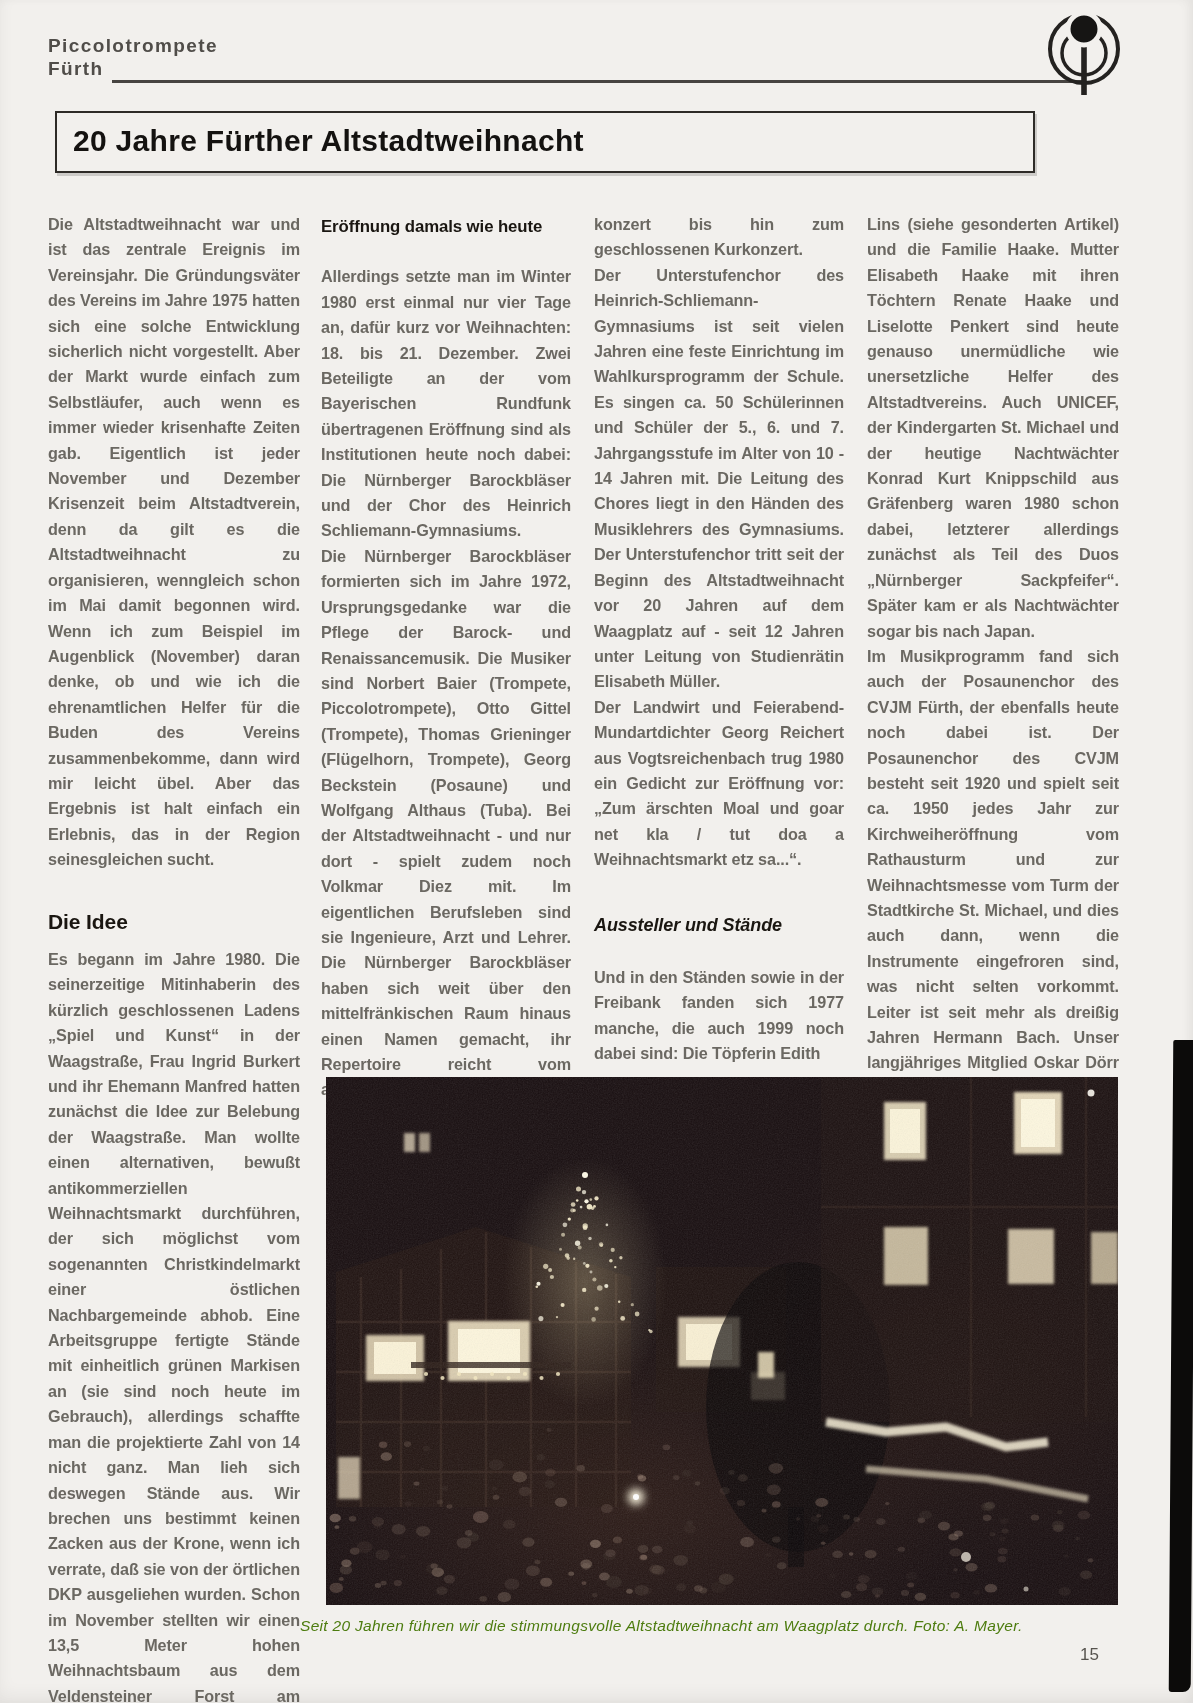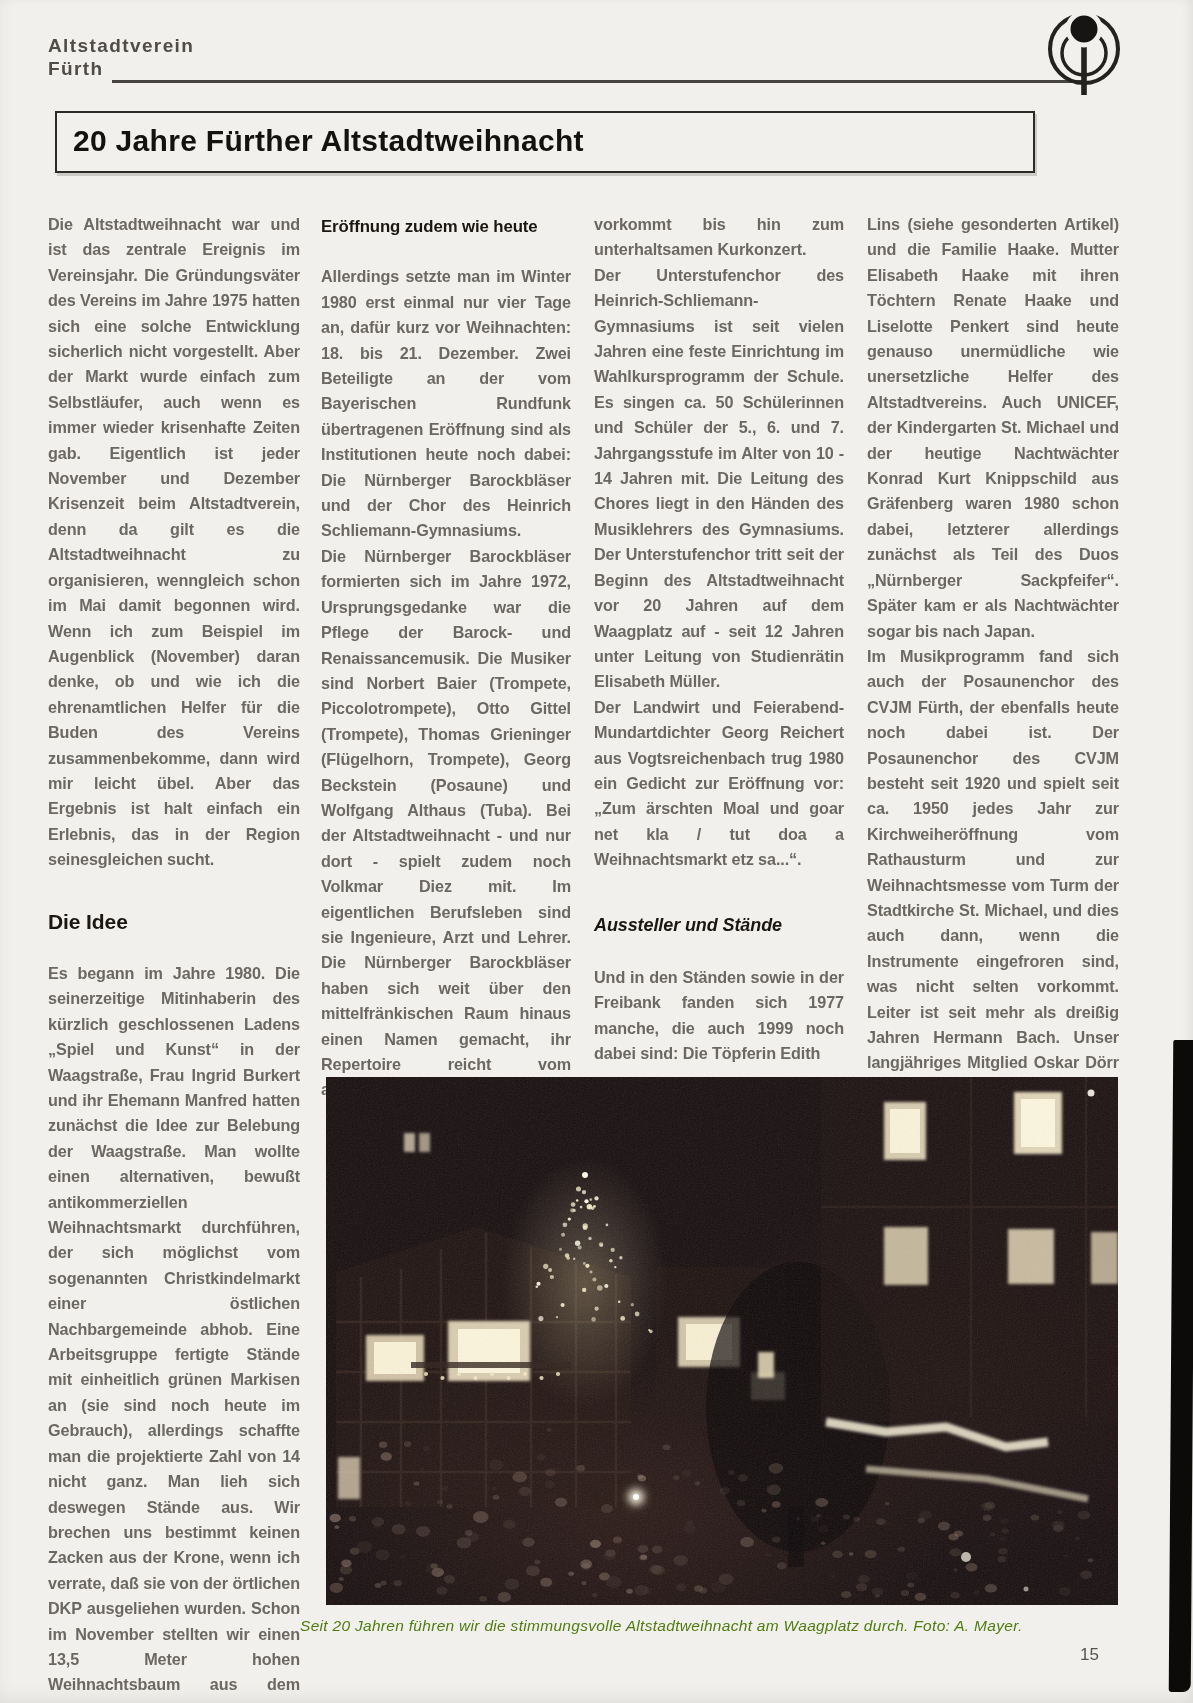--- a/index.html
+++ b/index.html
@@ -20,21 +20,21 @@
   .title-box{position:absolute;left:55px;top:111px;width:976px;height:58px;
     border:2.5px solid #2e2b27;background:#f2f0ed;
     box-shadow:2px 3px 0 rgba(40,38,35,.18);}
   .title-box h1{margin:0;padding:0 16px 0 16px;font-size:30px;line-height:55px;
     color:#141210;letter-spacing:.3px;font-weight:bold;}
   
   .col{position:absolute;top:212px;font-size:16.2px;line-height:25.4px;color:#6b6862;
     text-align:justify;letter-spacing:-.1px;hyphens:auto;-webkit-hyphens:auto;}
   .col p{margin:0;font-weight:bold;}
   .col .h-inline{font-size:16.8px;font-weight:bold;color:#1a1611;margin:2px 0 25px 0;text-align:left;}
-  .col .h-big{font-size:21px;font-weight:bold;color:#1a1611;margin:36px 0 27px 0;text-align:left;}
+  .col .h-big{font-size:21px;font-weight:bold;color:#1a1611;margin:36px 0 13px 0;text-align:left;}
   .col .h-mid{font-size:18px;font-weight:bold;color:#1a1611;margin:40px 0 27px 0;text-align:left;font-style:italic;}
   .col1{left:48px;width:252px;}
   .col2{left:321px;width:250px;}
   .col3{left:594px;width:250px;}
   .col4{left:867px;width:252px;}
   
   .photo{position:absolute;left:326px;top:1077px;width:792px;height:528px;background:#170d0f;}
   .photo svg{display:block;}
   .caption{position:absolute;left:300px;top:1617px;width:830px;font-style:italic;
     font-size:15.5px;color:#4d7c0f;letter-spacing:.3px;}
@@ -43,21 +43,21 @@
   
   .scan-bar{position:absolute;left:1171px;top:1040px;width:22px;height:652px;
     background:#0c0b0a;border-radius:2px 2px 8px 3px;transform:rotate(.4deg);}
 </style>
 </head>
 <body>
 
 <div class="page">
 
   <div class="masthead">
-    <div>Altstadtverein</div>
+    <div>Piccolotrompete</div>
     <div>Fürth</div>
   </div>
   <div class="mast-rule"></div>
 
   <svg class="logo" viewBox="0 0 92 90">
     <circle cx="46" cy="44" r="34" fill="none" stroke="#242220" stroke-width="4"></circle>
     <circle cx="46" cy="48" r="22" fill="none" stroke="#242220" stroke-width="3.5"></circle>
     <rect x="43.2" y="40" width="5.6" height="50" fill="#242220"></rect>
     <circle cx="46" cy="24" r="16" fill="#161514" stroke="#f2f0ed" stroke-width="5"></circle>
   </svg>
@@ -66,27 +66,27 @@
     <h1>20 Jahre Fürther Altstadtweihnacht</h1>
   </div>
 
   <div class="col col1">
     <p>Die Altstadtweihnacht war und ist das zentrale Ereignis im Vereinsjahr. Die Gründungsväter des Vereins im Jahre 1975 hatten sich eine solche Entwicklung sicherlich nicht vorgestellt. Aber der Markt wurde einfach zum Selbstläufer, auch wenn es immer wieder krisenhafte Zeiten gab. Eigentlich ist jeder November und Dezember Krisenzeit beim Altstadtverein, denn da gilt es die Altstadtweihnacht zu organisieren, wenngleich schon im Mai damit begonnen wird. Wenn ich zum Beispiel im Augenblick (November) daran denke, ob und wie ich die ehrenamtlichen Helfer für die Buden des Vereins zusammenbekomme, dann wird mir leicht übel. Aber das Ergebnis ist halt einfach ein Erlebnis, das in der Region seinesgleichen sucht.</p>
     <p class="h-big">Die Idee</p>
     <p>Es begann im Jahre 1980. Die seinerzeitige Mitinhaberin des kürzlich geschlossenen Ladens „Spiel und Kunst“ in der Waagstraße, Frau Ingrid Burkert und ihr Ehemann Manfred hatten zunächst die Idee zur Belebung der Waagstraße. Man wollte einen alternativen, bewußt antikommerziellen Weihnachtsmarkt durchführen, der sich möglichst vom sogenannten Christkindelmarkt einer östlichen Nachbargemeinde abhob. Eine Arbeitsgruppe fertigte Stände mit einheitlich grünen Markisen an (sie sind noch heute im Gebrauch), allerdings schaffte man die projektierte Zahl von 14 nicht ganz. Man lieh sich deswegen Stände aus. Wir brechen uns bestimmt keinen Zacken aus der Krone, wenn ich verrate, daß sie von der örtlichen DKP ausgeliehen wurden. Schon im November stellten wir einen 13,5 Meter hohen Weihnachtsbaum aus dem Veldensteiner Forst am Waagplatz auf.</p>
   </div>
 
   <div class="col col2">
-    <p class="h-inline">Eröffnung zudem wie heute</p>
+    <p class="h-inline">Eröffnung damals wie heute</p>
     <p>Allerdings setzte man im Winter 1980 erst einmal nur vier Tage an, dafür kurz vor Weihnachten: 18. bis 21. Dezember. Zwei Beteiligte an der vom Bayerischen Rundfunk übertragenen Eröffnung sind als Institutionen heute noch dabei: Die Nürnberger Barockbläser und der Chor des Heinrich Schliemann-Gymnasiums.</p>
     <p>Die Nürnberger Barockbläser formierten sich im Jahre 1972, Ursprungsgedanke war die Pflege der Barock- und Renaissancemusik. Die Musiker sind Norbert Baier (Trompete, Piccolotrompete), Otto Gittel (Trompete), Thomas Grieninger (Flügelhorn, Trompete), Georg Beckstein (Posaune) und Wolfgang Althaus (Tuba). Bei der Altstadtweihnacht - und nur dort - spielt zudem noch Volkmar Diez mit. Im eigentlichen Berufsleben sind sie Ingenieure, Arzt und Lehrer. Die Nürnberger Barockbläser haben sich weit über den mittelfränkischen Raum hinaus einen Namen gemacht, ihr Repertoire reicht vom anspruchsvollen Passions-</p>
   </div>
 
   <div class="col col3">
-    <p>vorkommt bis hin zum unterhaltsamen Kurkonzert.</p>
+    <p>konzert bis hin zum geschlossenen Kurkonzert.</p>
     <p>Der Unterstufenchor des Heinrich-Schliemann-Gymnasiums ist seit vielen Jahren eine feste Einrichtung im Wahlkursprogramm der Schule. Es singen ca. 50 Schülerinnen und Schüler der 5., 6. und 7. Jahrgangsstufe im Alter von 10 - 14 Jahren mit. Die Leitung des Chores liegt in den Händen des Musiklehrers des Gymnasiums. Der Unterstufenchor tritt seit der Beginn des Altstadtweihnacht vor 20 Jahren auf dem Waagplatz auf - seit 12 Jahren unter Leitung von Studienrätin Elisabeth Müller.</p>
     <p>Der Landwirt und Feierabend-Mundartdichter Georg Reichert aus Vogtsreichenbach trug 1980 ein Gedicht zur Eröffnung vor: „Zum ärschten Moal und goar net kla / tut doa a Weihnachtsmarkt etz sa...“.</p>
     <p class="h-mid">Aussteller und Stände</p>
     <p>Und in den Ständen sowie in der Freibank fanden sich 1977 manche, die auch 1999 noch dabei sind: Die Töpferin Edith</p>
   </div>
 
   <div class="col col4">
     <p>Lins (siehe gesonderten Artikel) und die Familie Haake. Mutter Elisabeth Haake mit ihren Töchtern Renate Haake und Liselotte Penkert sind heute genauso unermüdliche wie unersetzliche Helfer des Altstadtvereins. Auch UNICEF, der Kindergarten St. Michael und der heutige Nachtwächter Konrad Kurt Knippschild aus Gräfenberg waren 1980 schon dabei, letzterer allerdings zunächst als Teil des Duos „Nürnberger Sackpfeifer“. Später kam er als Nachtwächter sogar bis nach Japan.</p>
     <p>Im Musikprogramm fand sich auch der Posaunenchor des CVJM Fürth, der ebenfalls heute noch dabei ist. Der Posaunenchor des CVJM besteht seit 1920 und spielt seit ca. 1950 jedes Jahr zur Kirchweiheröffnung vom Rathausturm und zur Weihnachtsmesse vom Turm der Stadtkirche St. Michael, und dies auch dann, wenn die Instrumente eingefroren sind, was nicht selten vorkommt. Leiter ist seit mehr als dreißig Jahren Hermann Bach. Unser langjähriges Mitglied Oskar Dörr ist auch mit von der Partie. Wenngleich nicht an die</p>
   </div>

